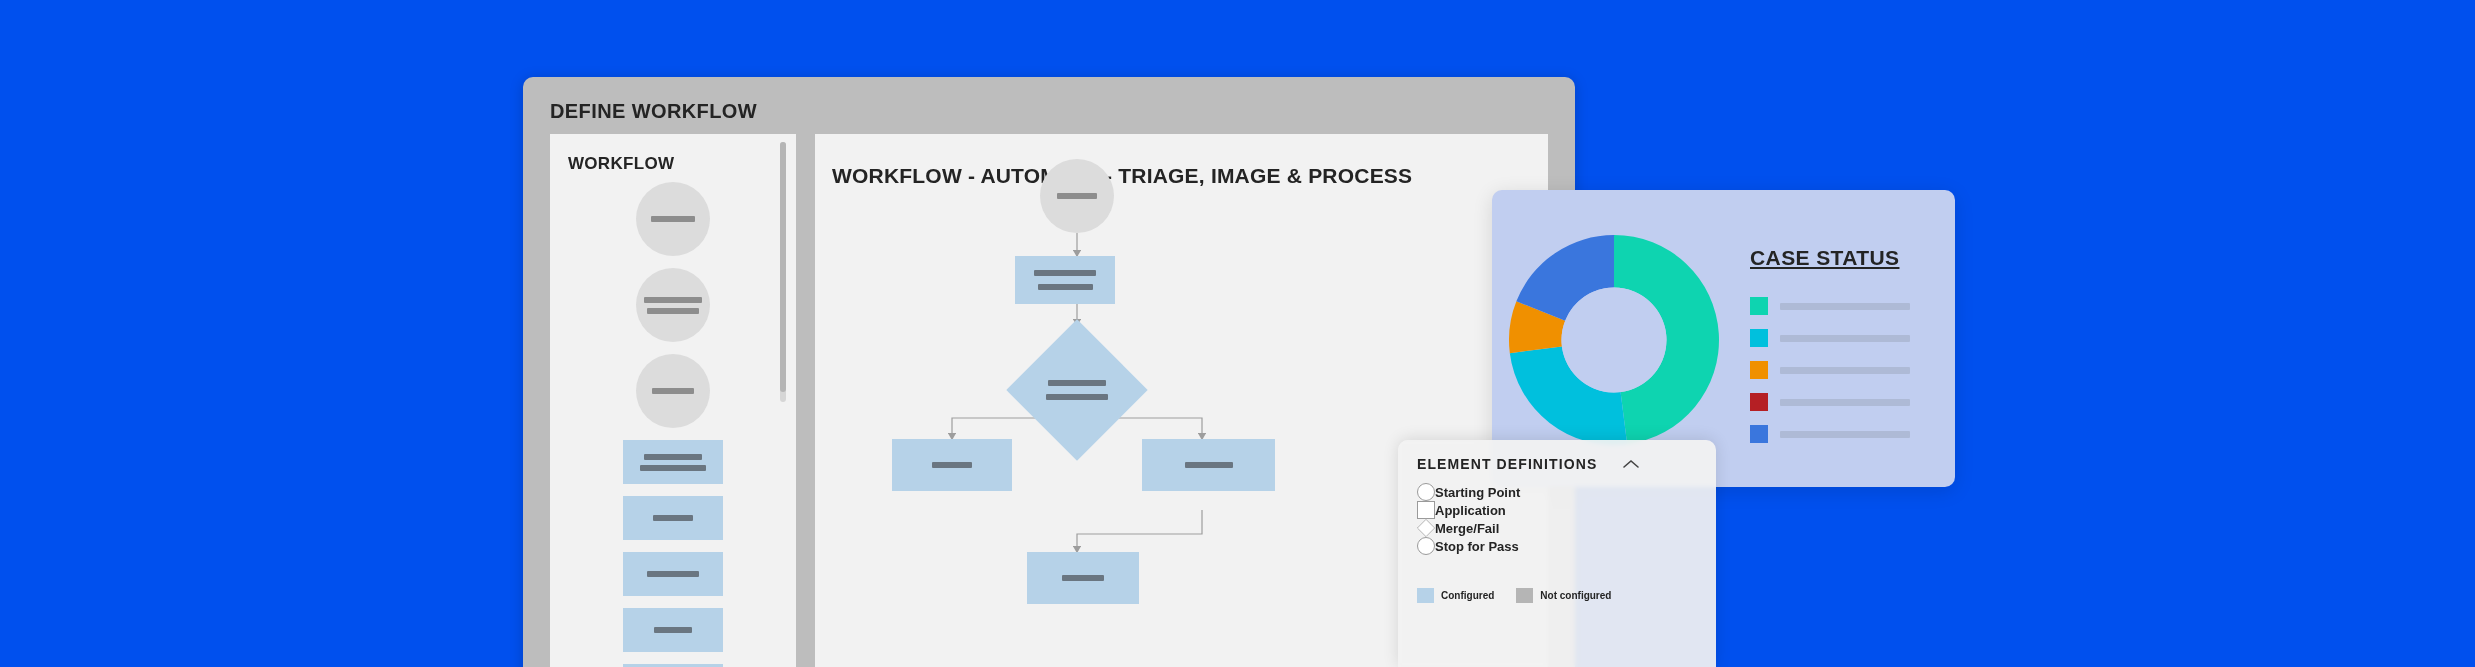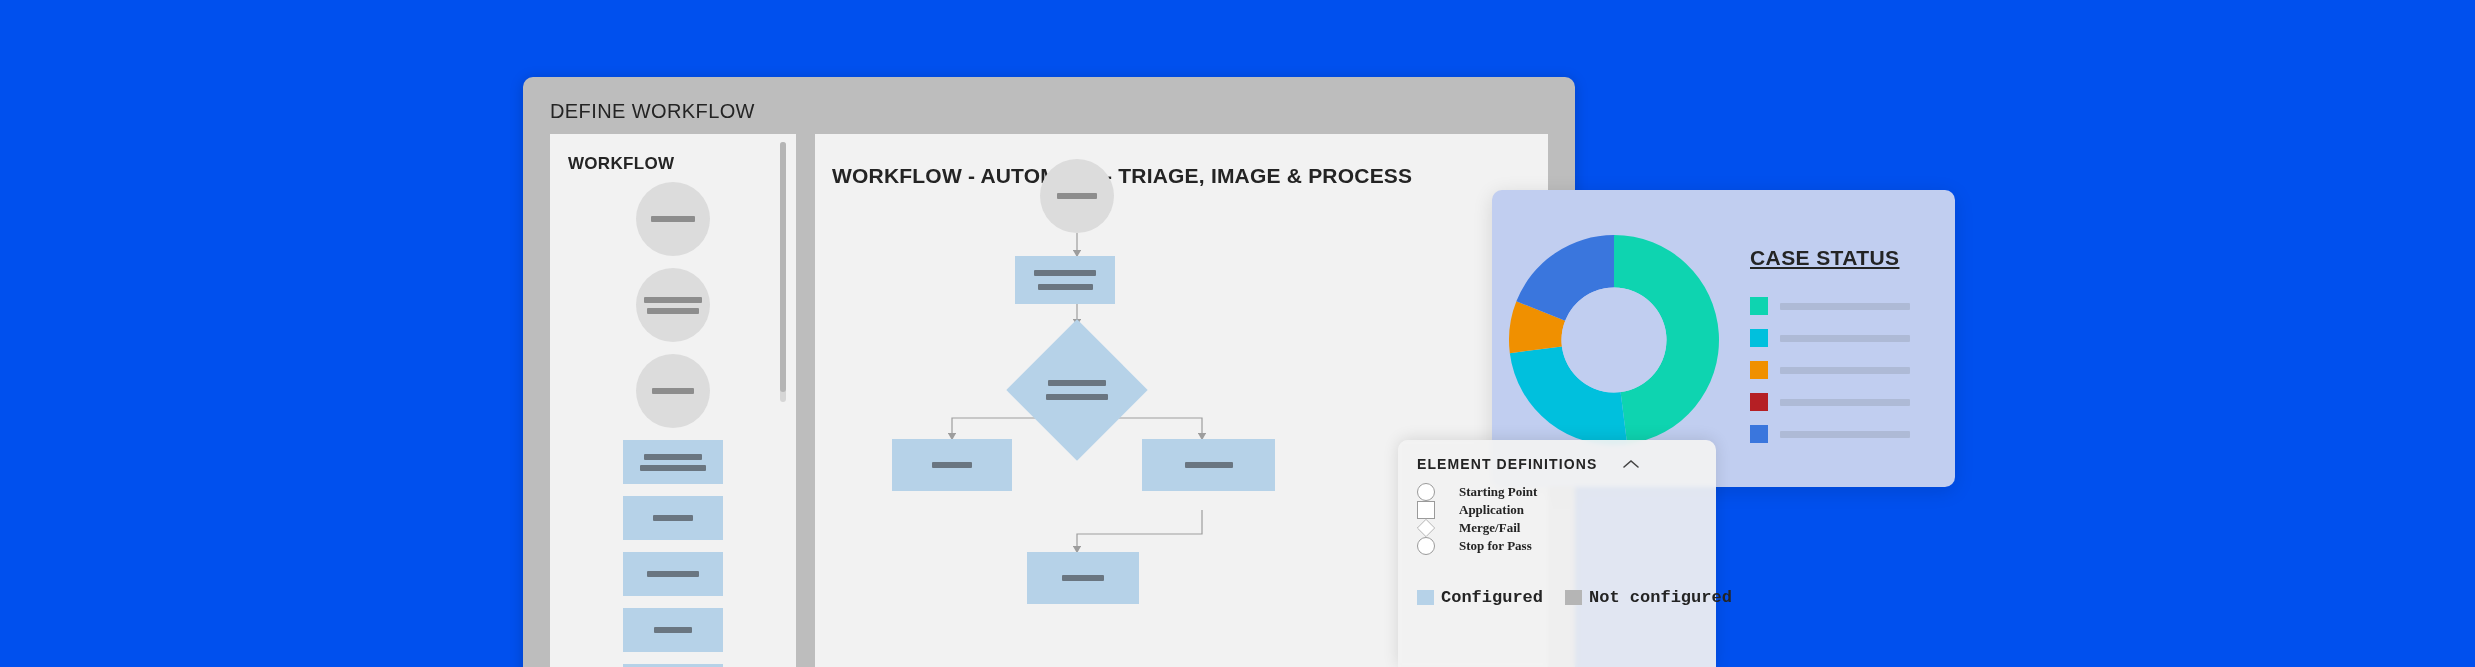--- a/index.html
+++ b/index.html
@@ -21,21 +21,21 @@
     left: 523px; top: 77px;
     width: 1052px; height: 620px;
     background: #bdbdbd;
     border-radius: 10px 10px 0 0;
     box-shadow: 0 2px 14px rgba(0,0,0,.18);
   }
   #window-title {
     position: absolute;
     left: 27px; top: 23px;
     font-size: 20px;
-    font-weight: 400;
+    font-weight: 700;
     letter-spacing: .4px;
     color: #242424;
     white-space: nowrap;
   }
 
   
   #elements-panel {
     position: absolute;
     left: 27px; top: 57px;
     width: 246px; height: 580px;
@@ -143,21 +143,21 @@
     left: 19px; top: 16px;
     display: flex; align-items: center; gap: 24px;
   }
   #ed-title {
     font-size: 14px; font-weight: 700;
     letter-spacing: 1.1px; color: #242424;
   }
   #ed-items { position: absolute; left: 19px; top: 43px; }
   .ed-item {
     display: flex; align-items: center;
-    gap: 24px; height: 18px; margin-bottom: 0px; font-family: Liberation Serif, serif;
+    gap: 0; height: 18px; margin-bottom: 0px;
   }
   .ed-shape { width: 18px; height: 18px; flex: none; }
   .ed-circle {
     border: 1.5px solid #9a9a9a;
     border-radius: 50%;
     background: #fff;
   }
   .ed-square {
     border: 1.5px solid #9a9a9a;
     background: #fff;
@@ -167,21 +167,21 @@
     background: #fff;
     transform: rotate(45deg) scale(.72);
   }
   .ed-label { font-size: 13px; font-weight: 700; color: #242424; white-space: nowrap; }
   #ed-legend {
     position: absolute;
     left: 19px; top: 148px;
     display: flex; align-items: center; gap: 7px;
   }
   .ed-sw { width: 17px; height: 15px; flex: none; }
-  .ed-legend-label { font-size: 17px; font-weight: 700; color: #242424; white-space: nowrap; font-family: Liberation Mono, monospace; }
+  .ed-legend-label { font-size: 10px; font-weight: 700; color: #242424; white-space: nowrap; }
 
   
   #case-status-card {
     position: absolute;
     left: 1492px; top: 190px;
     width: 463px; height: 297px;
     background: #c1cef0;
     border-radius: 10px;
     box-shadow: 0 4px 20px rgba(0,0,0,.12);
   }

